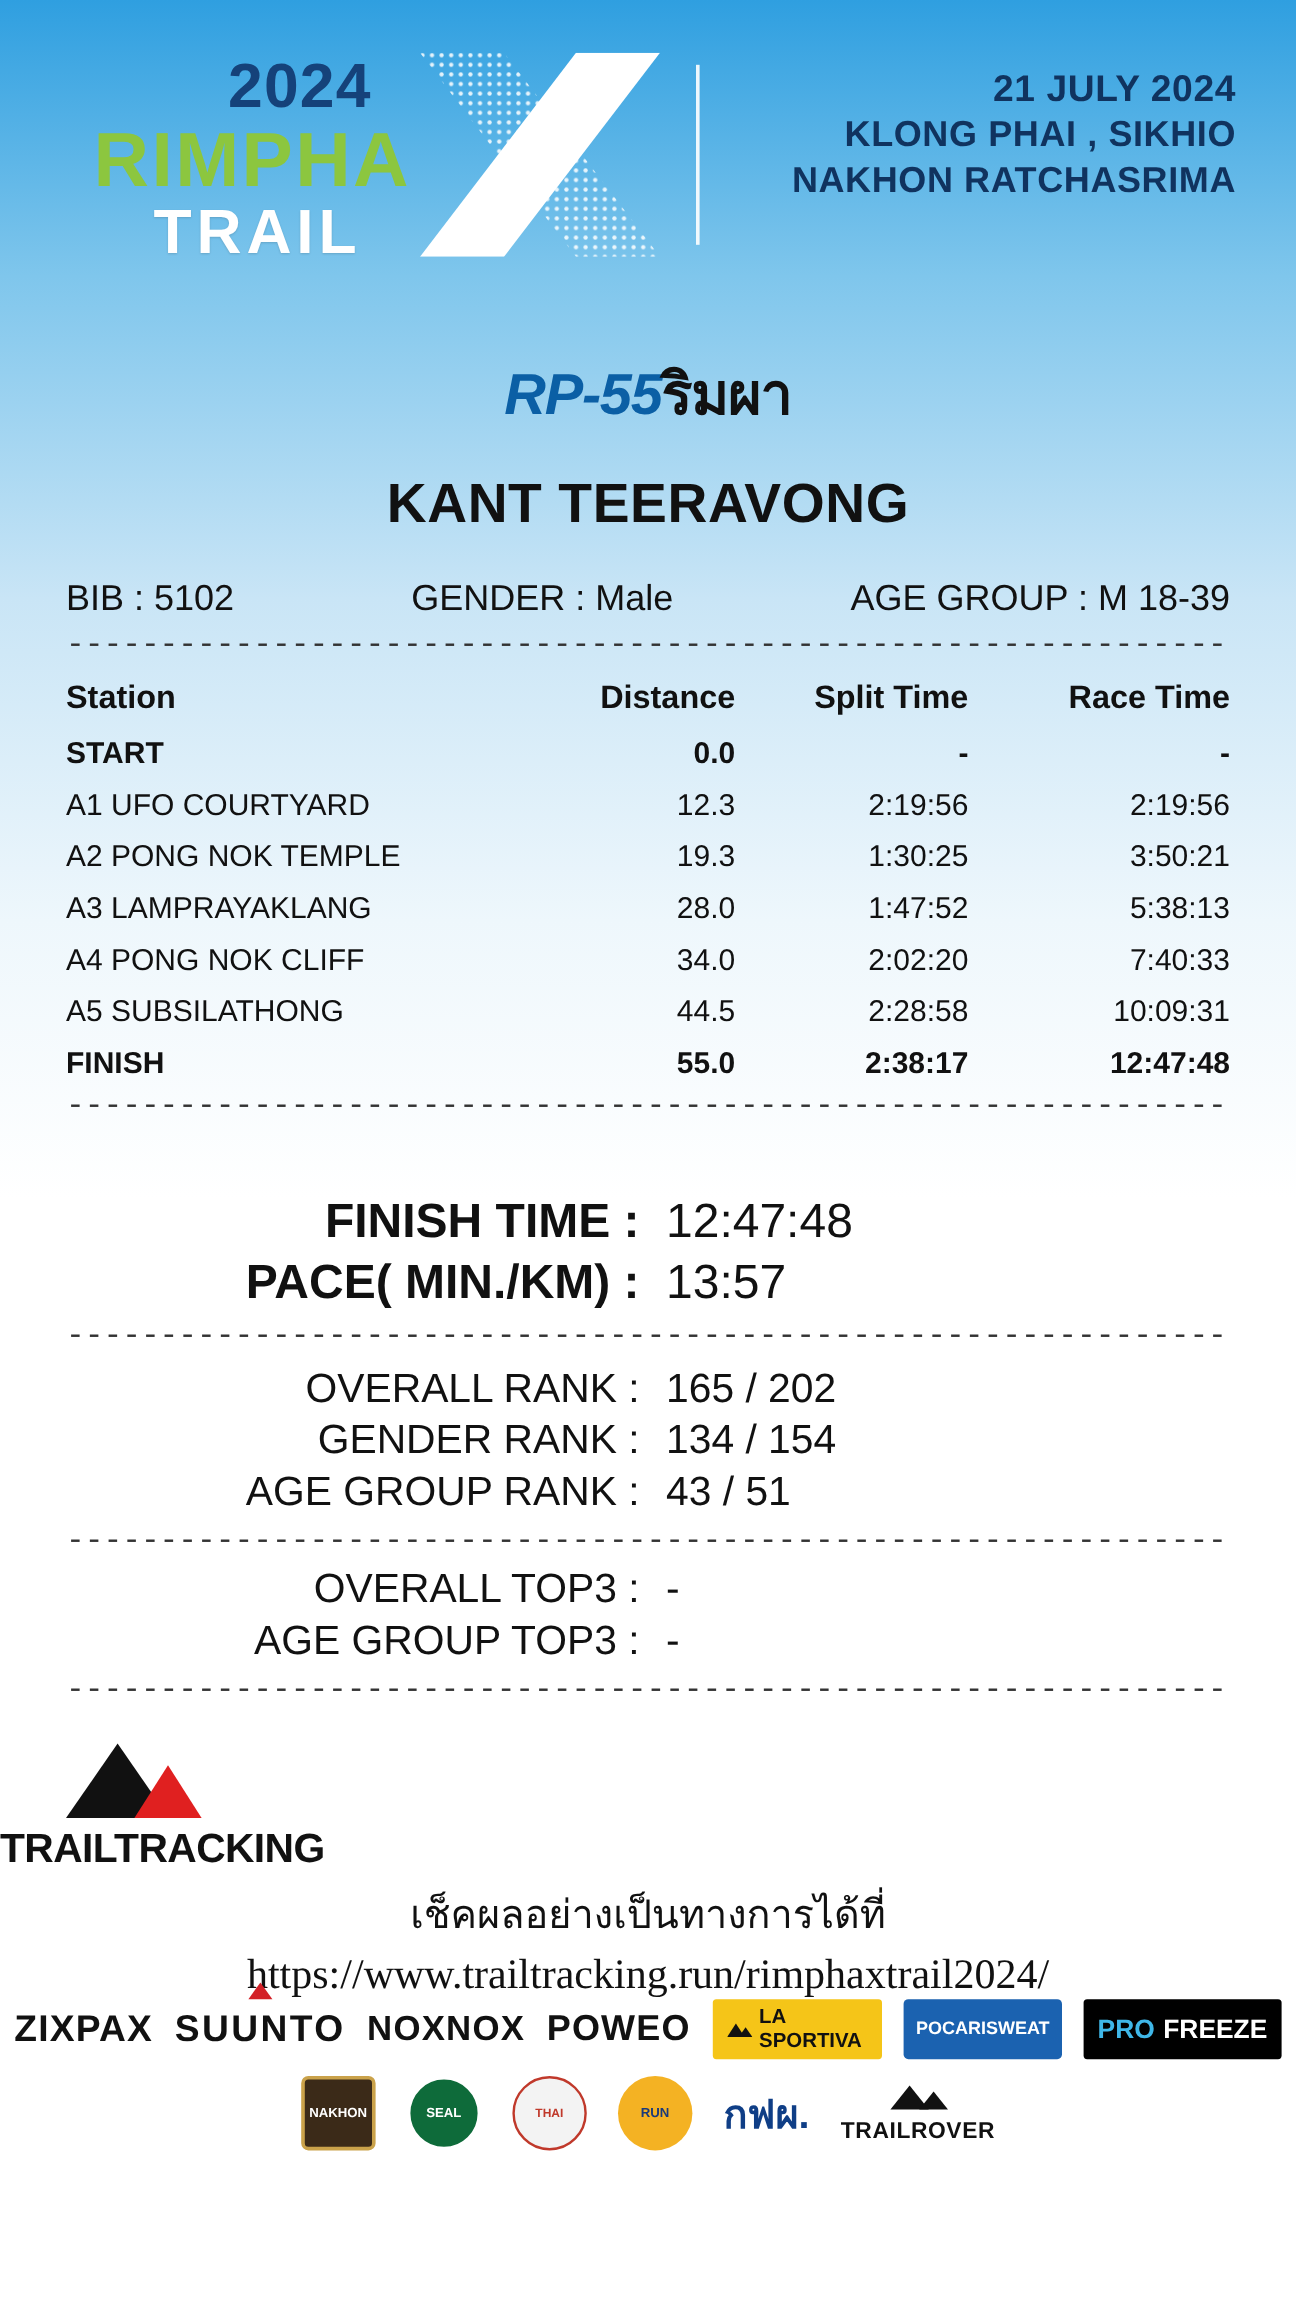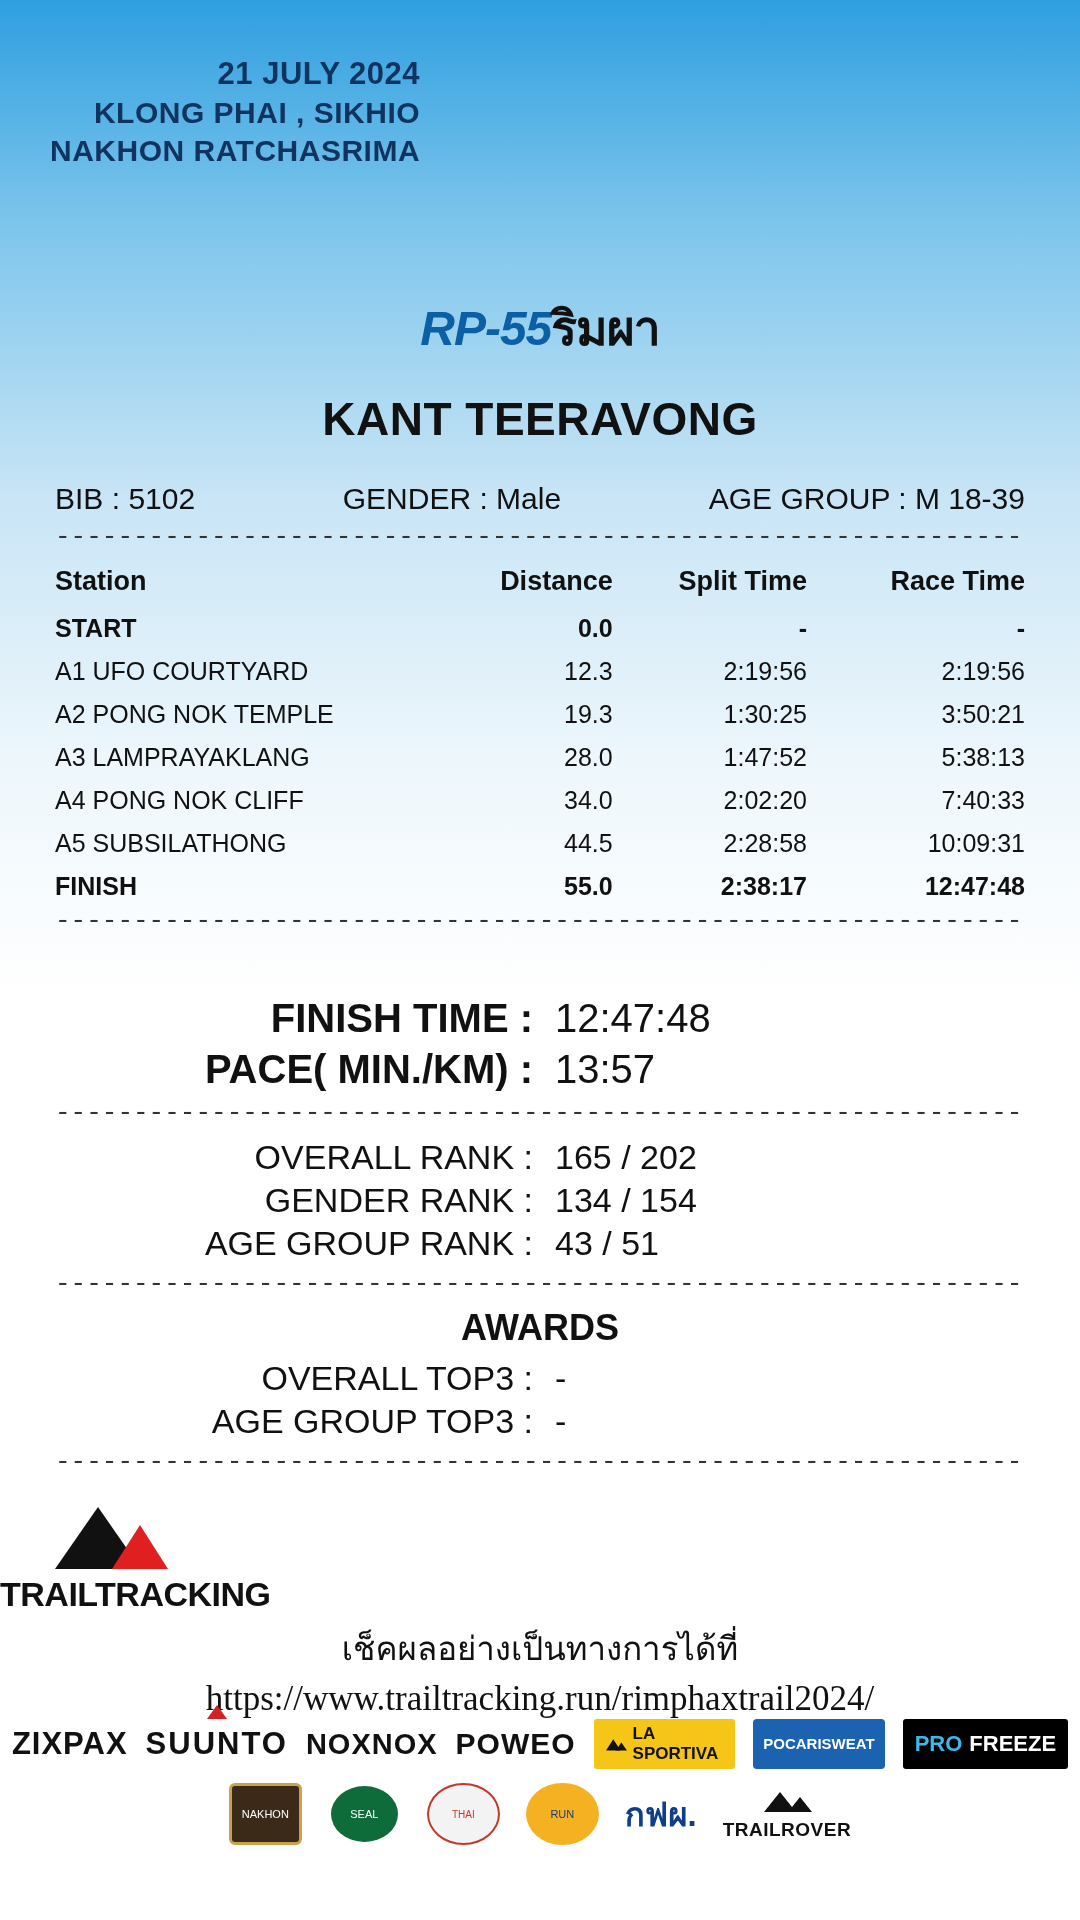--- a/index.html
+++ b/index.html
@@ -222,39 +222,54 @@
     background: #000; color: #fff; font-size: 22px; padding: 9px 12px; border-radius: 3px;
     display: flex; align-items: center; gap: 7px;
   }
   .sp-profreeze .pro { color: #3fb7e8; }
 
   .sponsor-row2 {
     display: flex; align-items: center; justify-content: center;
     gap: 26px; margin-top: 14px;
   }
   .badge {
-    width: 73px; height: 62px; border-radius: 50%;
+    width: 62px; height: 62px; border-radius: 50%;
     display: flex; align-items: center; justify-content: center;
-    font-size: 11px; text-align: center; color: #fff; font-weight: normal;
+    font-size: 11px; text-align: center; color: #fff; font-weight: bold;
     overflow: hidden;
   }
   .badge.sq { border-radius: 6px; }
   .b1 { background: #3b2a18; border: 3px solid #caa24a; }
   .b2 { background: #0e6b3a; border: 3px solid #ffffff; }
   .b3 { background: #f3f3f3; color: #c0392b; border: 2px solid #c0392b; font-size: 10px;}
   .b4 { background: #f4b223; color:#1a3a7a; }
   .sp-kfp { font-size: 33px; font-weight: bold; color: #0f3e86; }
   .sp-trailrover { font-size: 19px; font-weight: bold; color: #111; letter-spacing: .5px; text-align:center;}
 </style>
 </head>
 <body>
 
 <div id="page">
 
   <div class="header">
+    <div class="logo-block">
+      <div class="logo-year">2024</div>
+      <div class="logo-rimpha">RIMPHA</div>
+      <div class="logo-trail">TRAIL</div>
+      <svg class="logo-x" viewBox="0 0 200 170">
+        <defs>
+          <pattern id="dots" width="8" height="8" patternUnits="userSpaceOnUse">
+            <circle cx="2" cy="2" r="1.8" fill="#ffffff" opacity="0.85"></circle>
+          </pattern>
+        </defs>
+        <polygon points="0,0 70,0 200,170 130,170" fill="url(#dots)"></polygon>
+        <polygon points="200,0 130,0 0,170 70,170" fill="#ffffff"></polygon>
+      </svg>
+      <div class="divider-vert"></div>
+    </div>
     <div class="header-right">
       <div class="date">21 JULY 2024</div>
       <div>KLONG PHAI , SIKHIO</div>
       <div>NAKHON RATCHASRIMA</div>
     </div>
   </div>
 
   <div class="race-title">
     <span class="code">RP-55</span><span class="thai">ริมผา</span>
   </div>
@@ -357,21 +372,20 @@
         <div class="v">134 / 154</div>
       </div>
       <div class="rank-line">
         <div class="k">AGE GROUP RANK :</div>
         <div class="v">43 / 51</div>
       </div>
     </div>
 
   <div class="dash">---------------------------------------------------------------------</div>
 
-  <div class="awards-title">AWARDS</div>
   <div id="awards-block">
       <div class="award-line">
         <div class="k">OVERALL TOP3   :</div>
         <div class="v">-</div>
       </div>
       <div class="award-line">
         <div class="k">AGE GROUP TOP3   :</div>
         <div class="v">-</div>
       </div>
     </div>

